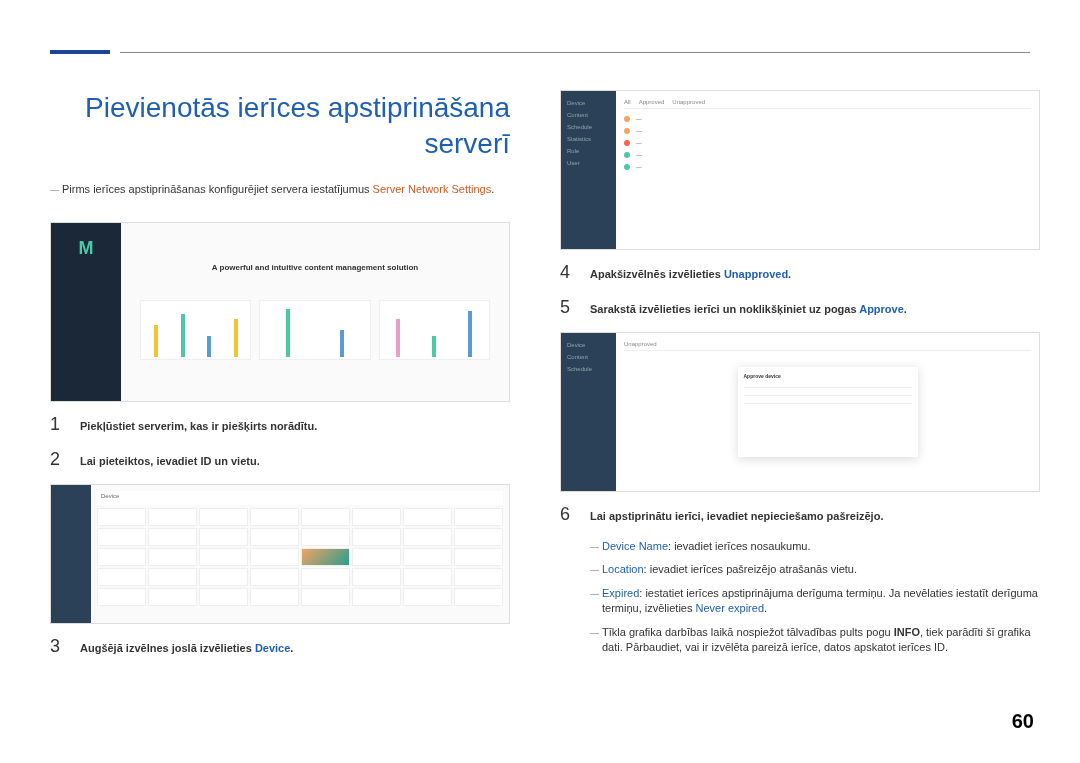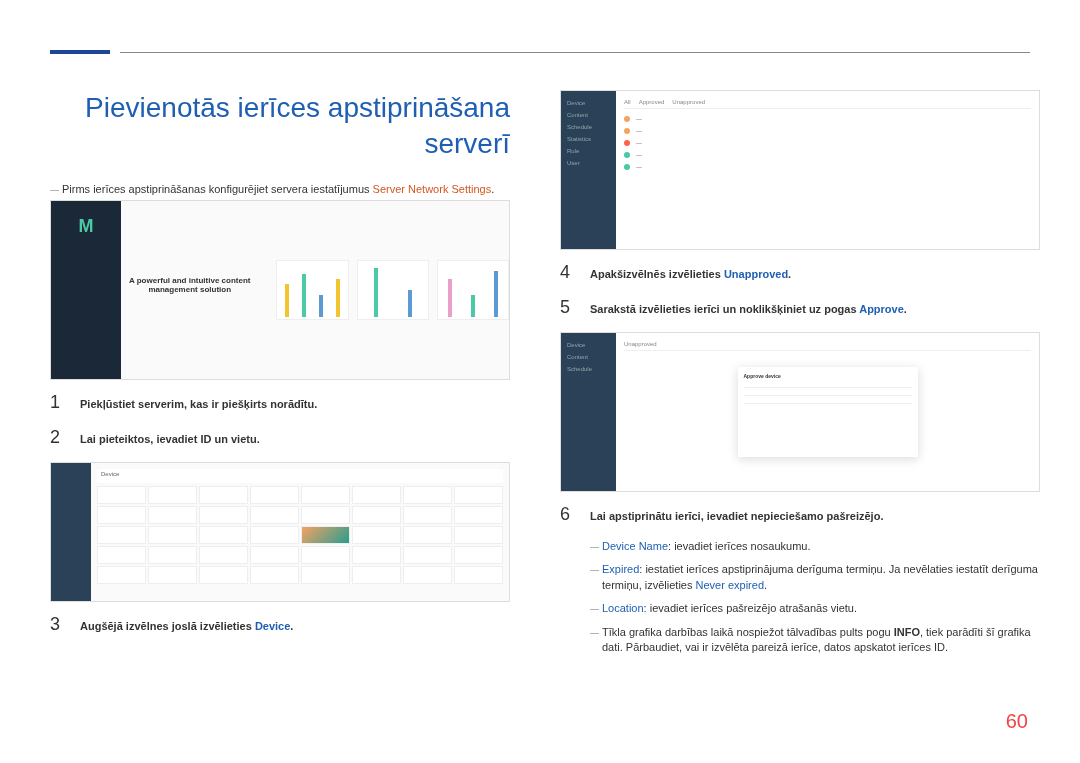--- a/index.html
+++ b/index.html
@@ -43,21 +43,21 @@
   font-size: 28px;
   font-weight: 300;
   color: #1e5fb3;
   margin-bottom: 20px;
   line-height: 1.3;
   text-align: right;
 }
 .note-line {
   font-size: 11px;
   color: #333;
-  margin-bottom: 5px;
+  margin-bottom: 27px;
   padding-left: 12px;
   position: relative;
 }
 .note-line::before {
   content: "—";
   position: absolute;
   left: 0;
   color: #888;
   font-size: 9px;
   top: 2px;
@@ -87,21 +87,21 @@
   transform: translateX(-50%);
   color: #4bc9a5;
   font-size: 18px;
   font-weight: bold;
 }
 .shot1-main {
   flex: 1;
   background: #fafafa;
   position: relative;
   display: flex;
-  flex-direction: row;
+  flex-direction: column;
   align-items: center;
   justify-content: center;
   gap: 18px;
 }
 .shot1-text {
   font-size: 8px;
   font-weight: bold;
   text-align: center;
   color: #333;
   margin-bottom: 10px;
@@ -241,24 +241,24 @@
   margin-bottom: 8px;
   line-height: 1.4;
 }
 .search-icon {
   display: inline-flex;
   vertical-align: middle;
 }
 .page-num {
   position: absolute;
   bottom: 30px;
-  right: 52px;
+  right: 46px;
   font-size: 20px;
-  color: #ef4444;
-  font-weight: 400;
+  color: #000000;
+  font-weight: 700;
 }
 </style>
 </head>
 <body>
 
 <div class="header-bar"></div>
 <div class="header-line"></div>
 
 <div class="left-col">
   <h1 class="main-title">Pievienotās ierīces apstiprināšana serverī</h1>
@@ -436,24 +436,24 @@
   <div class="step">
     <div class="step-num">6</div>
     <div class="step-text">Lai apstiprinātu ierīci, ievadiet nepieciešamo pašreizējo.</div>
   </div>
 
   <div class="sublist">
     <div class="note-line">
       <span class="highlight-blue">Device Name</span><span>: ievadiet ierīces nosaukumu.</span>
     </div>
     <div class="note-line">
+      <span class="highlight-blue">Location</span><span>: ievadiet ierīces pašreizējo atrašanās vietu.</span>
+    </div>
+    <div class="note-line">
       <span class="highlight-blue">Expired</span><span>: iestatiet ierīces apstiprinājuma derīguma termiņu. Ja nevēlaties iestatīt derīguma termiņu, izvēlieties </span><span class="highlight-blue">Never expired</span><span>.</span>
-    </div>
-    <div class="note-line">
-      <span class="highlight-blue">Location</span><span>: ievadiet ierīces pašreizējo atrašanās vietu.</span>
     </div>
     <div class="note-line">
       <span>Tīkla grafika darbības laikā nospiežot tālvadības pults pogu </span><strong>INFO</strong><span>, tiek parādīti šī grafika dati. Pārbaudiet, vai ir izvēlēta pareizā ierīce, datos apskatot ierīces ID.</span>
     </div>
   </div>
 </div>
 
 <div class="page-num">60</div>
 
 </body></html>

